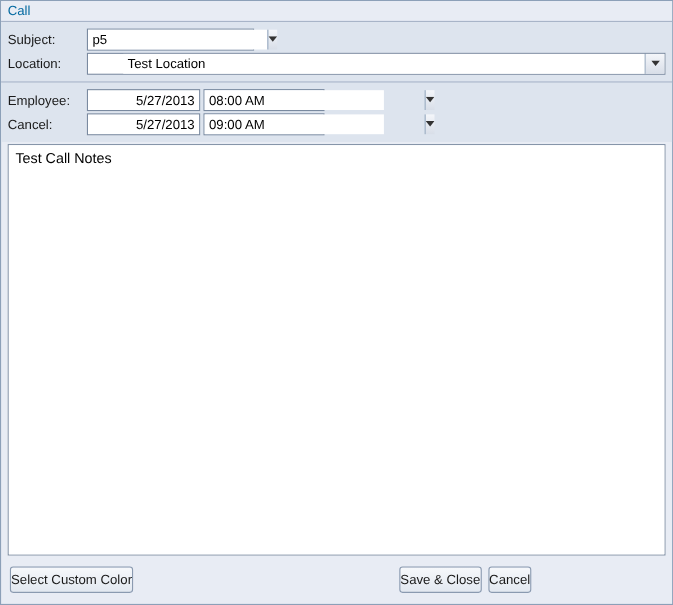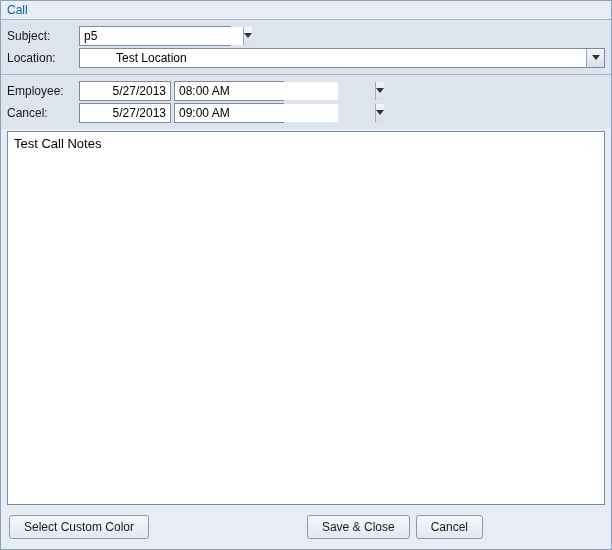--- a/index.html
+++ b/index.html
@@ -73,21 +73,21 @@
     border-left: 1px solid #9aacc0;
     display: flex;
     align-items: center;
     justify-content: center;
     cursor: pointer;
   }
   .combo-btn svg { display:block; }
   .employee-combo { width: 152px; }
   .location-combo { flex: 1; padding-left: 32px; }
   .date-input {
-    width: 92px;
+    width: 103px;
     height: 20px;
     border: 1px solid #7a8aa0;
     background: #fff;
     padding: 1px 4px;
     font-family: inherit;
     font-size: 12px;
     text-align: right;
   }
   .time-combo { width: 110px; margin-left: -1px; gap: 37px;}
   .notes-wrap {
@@ -109,21 +109,21 @@
     overflow-y: scroll;
   }
   .footer {
     display: flex;
     align-items: center;
     padding: 6px 8px 10px 8px;
     gap: 8px;
   }
   .btn {
     height: 24px;
-    padding: 0 14px;
+    padding: 0 0;
     border: 1px solid #8a9ab0;
     background: linear-gradient(#f6f8fb, #e2e8f0);
     border-radius: 3px;
     font-family: inherit;
     font-size: 12px;
     cursor: pointer;
     color: #1a1a1a;
   }
   .footer-spacer { flex: 1; }
   .center-buttons { display:flex; gap:6px; margin-right: 120px;}

